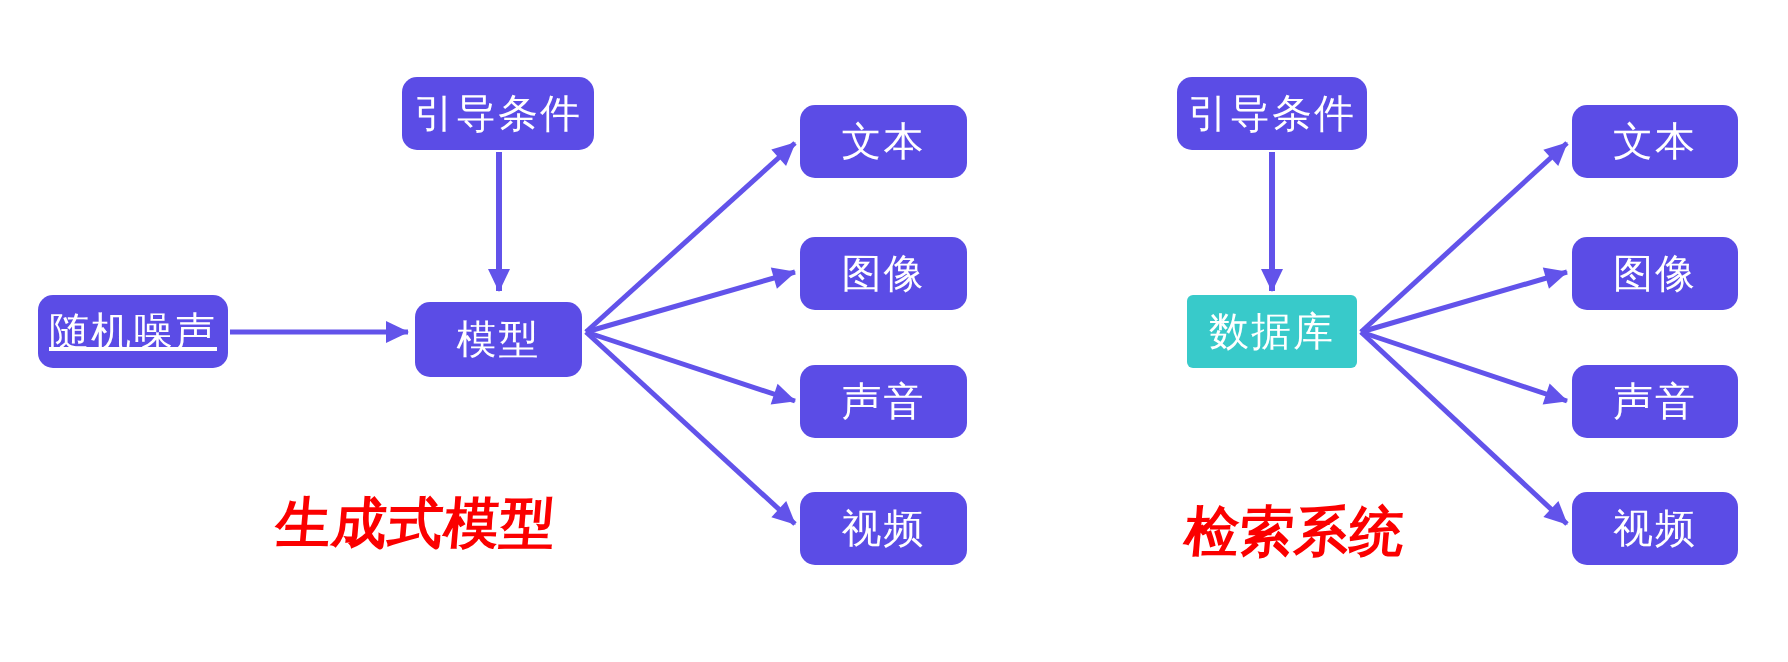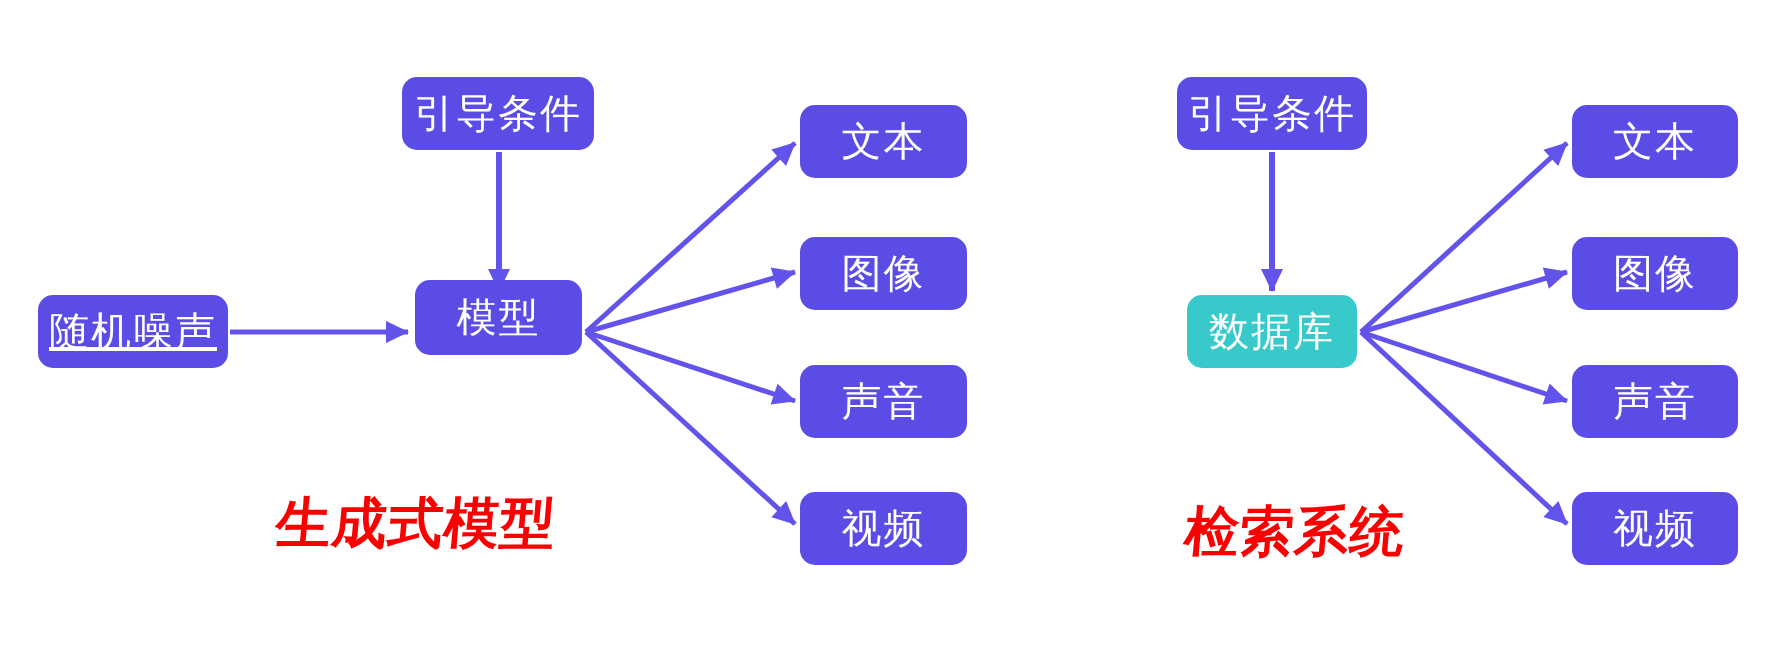--- a/index.html
+++ b/index.html
@@ -21,21 +21,21 @@
     border-radius: 15px;
     background: #5b4ce6;
     color: #ffffff;
     display: flex;
     align-items: center;
     justify-content: center;
     font-size: 40px;
     letter-spacing: 2px;
     white-space: nowrap;
   }
-  .node.teal { background: #38caca; }
+  .node.teal { background: #38caca; border-radius: 6px; }
   .diagram-title {
     position: absolute;
     color: #fb0000;
     font-weight: 700;
     font-size: 55px;
     line-height: 1;
     transform: skewX(-5deg);
     white-space: nowrap;
     letter-spacing: 1px;
   }
@@ -63,21 +63,21 @@
     <path d="M1361,332 L1567,143" stroke="#6253ea" stroke-width="5" fill="none" marker-end="url(#ah)" style="stroke: rgb(98, 83, 234);"></path>
     <path d="M1361,332 L1567,272" stroke="#6253ea" stroke-width="5" fill="none" marker-end="url(#ah)" style="stroke: rgb(98, 83, 234);"></path>
     <path d="M1361,332 L1567,401" stroke="#6253ea" stroke-width="5" fill="none" marker-end="url(#ah)" style="stroke: rgb(98, 83, 234);"></path>
     <path d="M1361,332 L1567,524" stroke="#6253ea" stroke-width="5" fill="none" marker-end="url(#ah)" style="stroke: rgb(98, 83, 234);"></path>
   </svg>
 
   <div class="node" style="left: 402px; top: 77px; width: 192px; height: 73px; background-color: rgb(91, 76, 230);">引导条件</div>
 
   <div class="node" style="left: 38px; top: 295px; width: 190px; height: 73px; background-color: rgb(91, 76, 230); text-decoration: underline;">随机噪声</div>
 
-  <div class="node" style="left: 415px; top: 280px; width: 167px; height: 75px; background-color: rgb(91, 76, 230);">模型</div>
+  <div class="node" style="left: 415px; top: 302px; width: 167px; height: 75px; background-color: rgb(91, 76, 230);">模型</div>
 
   <div class="node" style="left: 800px; top: 105px; width: 167px; height: 73px; background-color: rgb(91, 76, 230);">文本</div>
   <div class="node" style="left: 800px; top: 237px; width: 167px; height: 73px; background-color: rgb(91, 76, 230);">图像</div>
   <div class="node" style="left: 800px; top: 365px; width: 167px; height: 73px; background-color: rgb(91, 76, 230);">声音</div>
   <div class="node" style="left: 800px; top: 492px; width: 167px; height: 73px; background-color: rgb(91, 76, 230);">视频</div>
 
   <div class="diagram-title" style="left: 276px; top: 496px; color: rgb(251, 0, 0);">生成式模型</div>
 
   <div class="node" style="left: 1177px; top: 77px; width: 190px; height: 73px; background-color: rgb(91, 76, 230);">引导条件</div>
 

